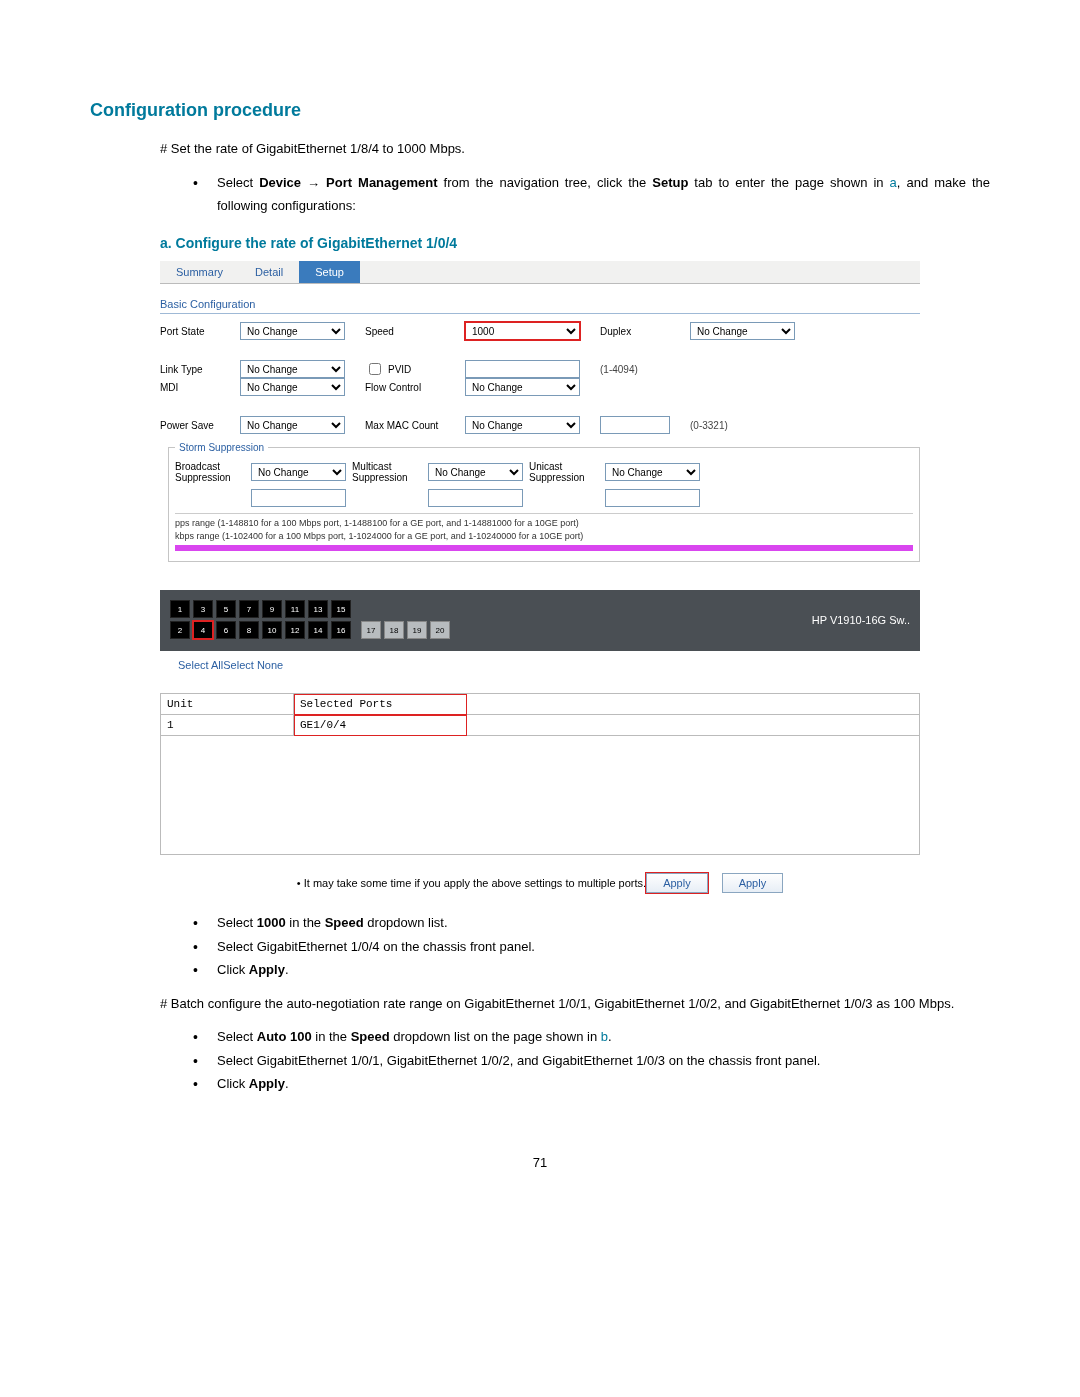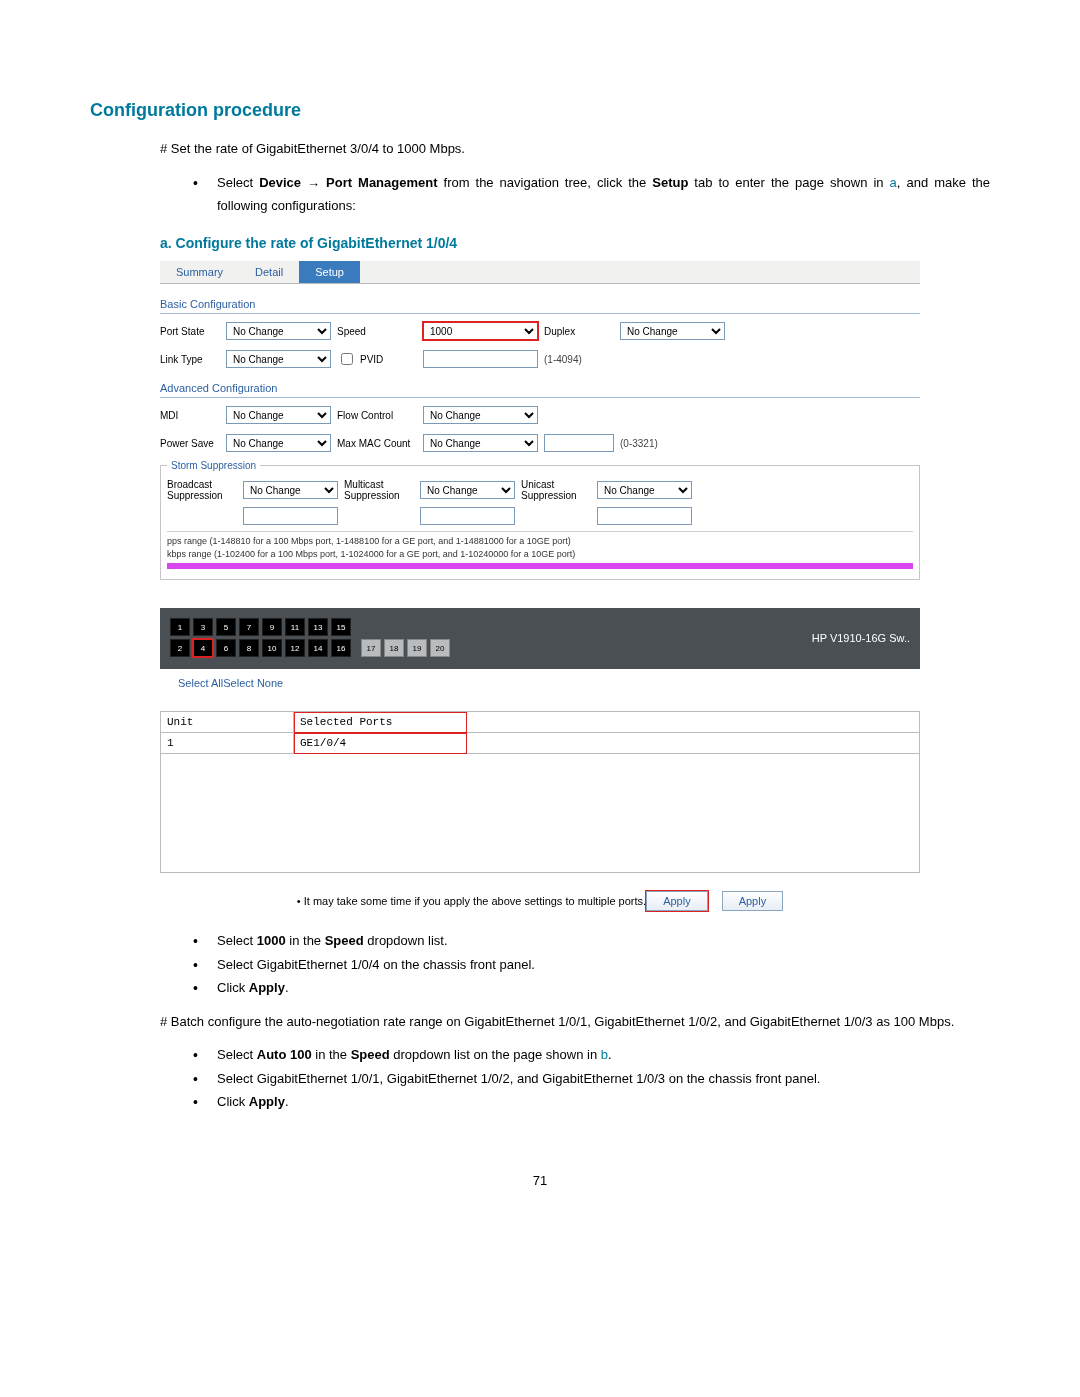--- a/index.html
+++ b/index.html
@@ -83,20 +83,21 @@
     border-bottom: 1px solid #9fb9d6;
     margin-bottom: 8px;
   }
 
   .form-grid {
     display: grid;
     grid-template-columns: 60px 105px 80px 115px 70px 105px;
     column-gap: 6px;
     row-gap: 10px;
     align-items: center;
+    gap: 20px;
   }
   .lbl { font-size: 10px; color: #000; }
   .hint { font-size: 10px; color: #444; }
 
   select.ctl, input.ctl {
     font-size: 10px;
     height: 18px;
     border: 1px solid #7a9ab7;
     background: #fff;
     box-sizing: border-box;
@@ -104,21 +105,21 @@
   }
   select.ctl { width: 100%; }
   input.ctl { width: 100%; }
   .red-box { outline: 2px solid #d22; outline-offset: -1px; }
 
   .pvid-wrap { display:flex; align-items:center; gap:4px;}
   .pvid-check { width:12px; height:12px; }
 
   fieldset.storm {
     border: 1px solid #c5c5c5;
-    margin: 8px 0 0 0;
+    margin: 8px 0 0 8px;
     padding: 8px 6px 10px 6px;
   }
   fieldset.storm legend {
     font-size: 10px;
     color: #2b5fa2;
     padding: 0 4px;
   }
   .storm-grid {
     display: grid;
     grid-template-columns: 70px 95px 70px 95px 70px 95px;
@@ -218,21 +219,21 @@
 
   .page-num { text-align:center; margin-top:60px; font-size:13px; }
 </style>
 </head>
 <body>
 
 <div class="page">
 
   <h2 class="config-title">Configuration procedure</h2>
 
-  <p class="body-text"># Set the rate of GigabitEthernet 3/0/4 to 1000 Mbps.</p>
+  <p class="body-text"># Set the rate of GigabitEthernet 1/8/4 to 1000 Mbps.</p>
 
   <ul class="doc-bullets">
     <li>
       <span>Select </span><b>Device</b><span> → </span><b>Port Management</b><span> from the navigation tree, click the </span><b>Setup</b><span> tab to enter the page shown in </span><span class="link-a">a</span><span>, and make the following configurations:</span>
     </li>
   </ul>
 
   <div class="step-heading">a.   Configure the rate of GigabitEthernet 1/0/4</div>
 
   <div class="ui-wrap">
@@ -256,21 +257,20 @@
       <div class="lbl">Link Type</div>
       <select class="ctl"><option>No Change</option></select>
       <div class="pvid-wrap" style="grid-column:3 / span 1;">
         <input type="checkbox" class="pvid-check" style="">
         <span class="lbl">PVID</span>
       </div>
       <input class="ctl" style="">
       <div class="hint" style="grid-column:5 / span 2;">(1-4094)</div>
     </div>
 
-    <div class="section-title">Advanced Configuration</div>
 
     <div class="form-grid">
       <div class="lbl">MDI</div>
       <select class="ctl"><option>No Change</option></select>
       <div class="lbl">Flow Control</div>
       <select class="ctl"><option>No Change</option></select>
       <div></div>
         <div></div>
 
       <div class="lbl">Power Save</div>

